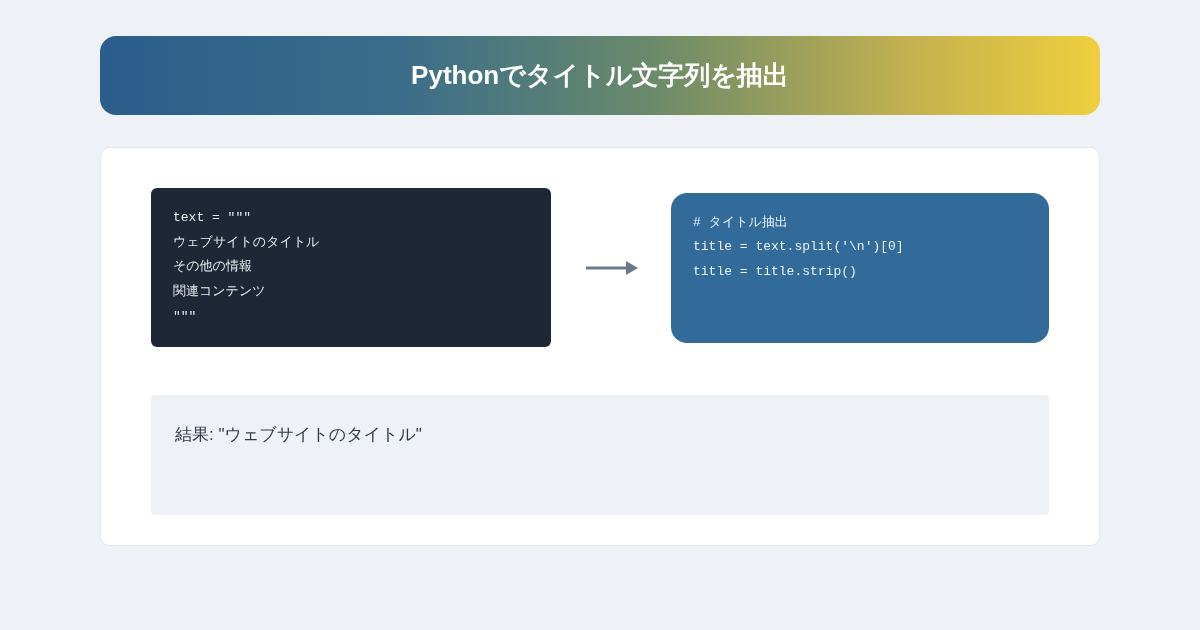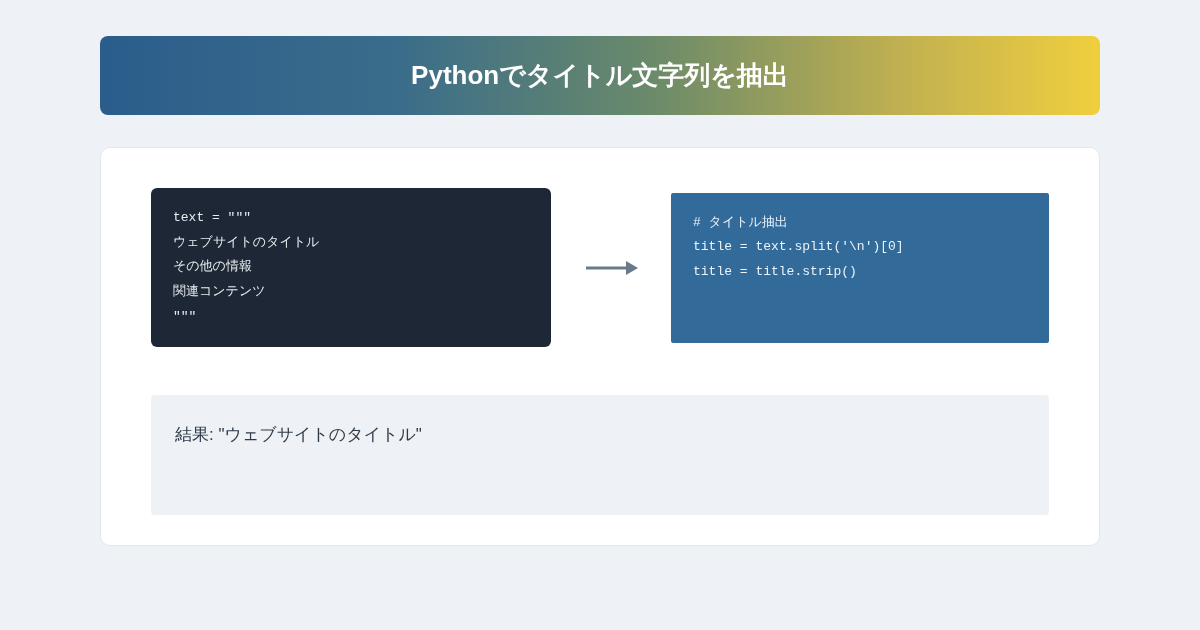--- a/index.html
+++ b/index.html
@@ -6,21 +6,21 @@
   body {
     width: 1200px;
     height: 630px;
     background: #eef1f5;
     font-family: -apple-system, BlinkMacSystemFont, "Hiragino Sans", "Meiryo", sans-serif;
     overflow: hidden;
   }
   .header {
     margin: 36px 100px 0 100px;
     background: linear-gradient(90deg, #2b5d8c 0%, #3a6d8a 30%, #6a8a6a 55%, #c0b050 80%, #f0cf3e 100%);
-    border-radius: 8px;
+    border-radius: 16px;
     padding: 22px 0;
     text-align: center;
     color: #fff;
     font-size: 26px;
     font-weight: 700;
   }
   .card {
     margin: 32px 100px 0 100px;
     background: #fff;
     border: 1px solid #e3e7ec;
@@ -51,21 +51,21 @@
     align-items: center;
     justify-content: center;
   }
   .code-right {
     background: #326a99;
     color: #eaf3fa;
     font-family: "SFMono-Regular", Consolas, "Courier New", monospace;
     font-size: 13px;
     line-height: 1.9;
     padding: 18px 22px;
-    border-radius: 2px;
+    border-radius: 16px;
     flex: 1;
     white-space: pre;
     min-height: 150px;
   }
   .result {
     margin-top: 48px;
     background: #eef1f5;
     border-radius: 4px;
     padding: 28px 24px;
     min-height: 120px;

